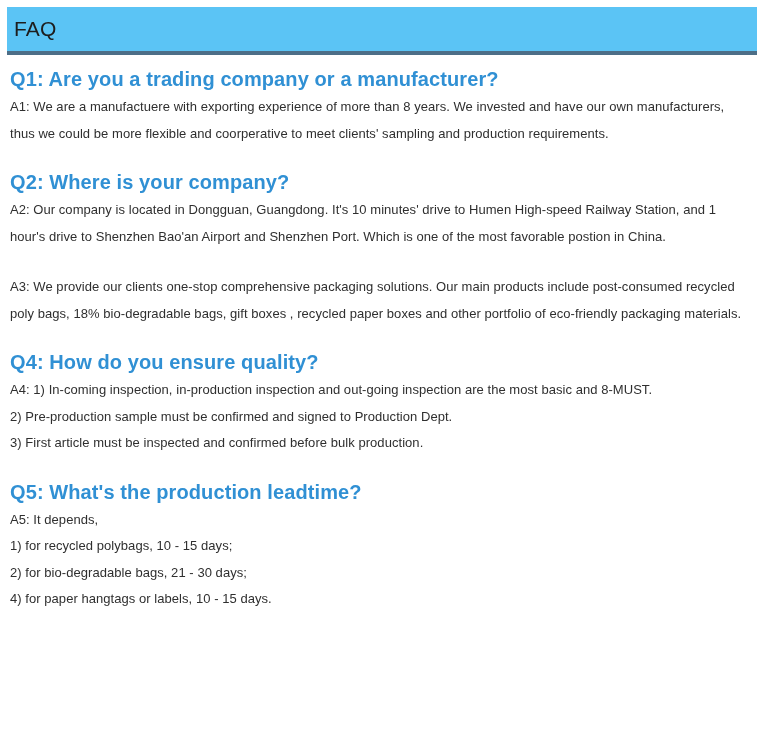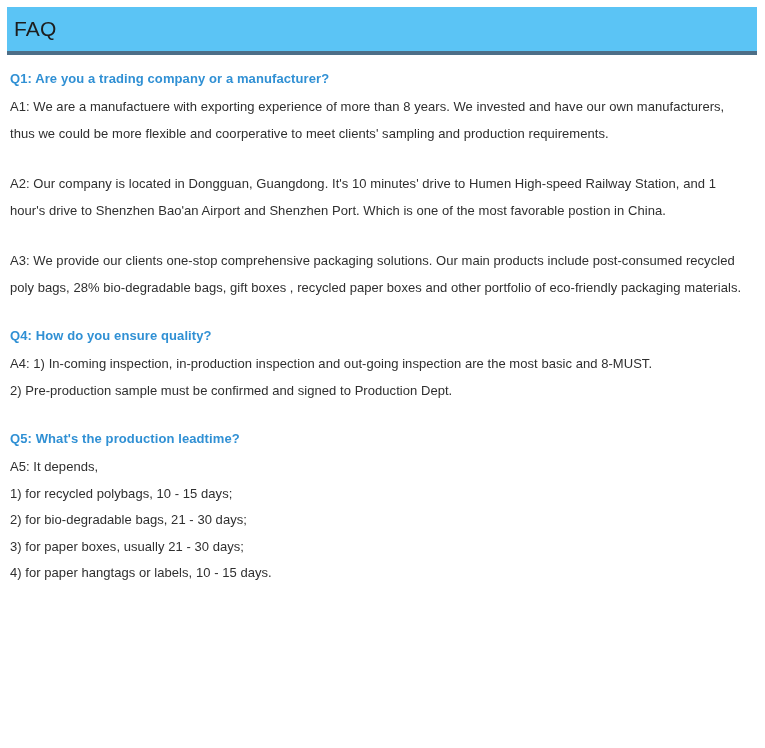--- a/index.html
+++ b/index.html
@@ -55,21 +55,21 @@
   }
 
   .faq-item {
     margin: 0 0 24px 0;
   }
   .faq-item:last-child {
     margin-bottom: 0;
   }
 
   .faq-question {
-    font-size: 13px;
+    font-size: 20px;
     font-weight: bold;
     color: #3090d4;
     line-height: 22px;
     margin: 0 0 4px 0;
     letter-spacing: 0.1px;
   }
 
   .faq-answer {
     font-size: 13px;
     color: #2f2f2f;
@@ -92,41 +92,42 @@
   </div>
 
   <div class="faq-body">
       <div class="faq-item">
         <div class="faq-question">Q1: Are you a trading company or a manufacturer?</div>
         <div class="faq-answer">
           <span class="line">A1: We are a manufactuere with exporting experience of more than 8 years. We invested and have our own manufacturers, thus we could be more flexible and coorperative to meet clients' sampling and production requirements.</span>
         </div>
       </div>
       <div class="faq-item">
+        <div class="faq-question">Q2: Where is your company?</div>
         <div class="faq-answer">
           <span class="line">A2: Our company is located in Dongguan, Guangdong. It's 10 minutes' drive to Humen High-speed Railway Station, and 1 hour's drive to Shenzhen Bao'an Airport and Shenzhen Port. Which is one of the most favorable postion in China.</span>
         </div>
       </div>
       <div class="faq-item">
         <div class="faq-answer">
-          <span class="line">A3: We provide our clients one-stop comprehensive packaging solutions. Our main products include post-consumed recycled poly bags, 28% bio-degradable bags, gift boxes , recycled paper boxes and other portfolio of eco-friendly packaging materials.</span>
+          <span class="line">A3: We provide our clients one-stop comprehensive packaging solutions. Our main products include post-consumed recycled poly bags, 18% bio-degradable bags, gift boxes , recycled paper boxes and other portfolio of eco-friendly packaging materials.</span>
         </div>
       </div>
       <div class="faq-item">
         <div class="faq-question">Q4: How do you ensure quality?</div>
         <div class="faq-answer">
           <span class="line">A4: 1) In-coming inspection, in-production inspection and out-going inspection are the most basic and 8-MUST.</span>
           <span class="line">2) Pre-production sample must be confirmed and signed to Production Dept.</span>
+          <span class="line">3) First article must be inspected and confirmed before bulk production.</span>
         </div>
       </div>
       <div class="faq-item">
         <div class="faq-question">Q5: What's the production leadtime?</div>
         <div class="faq-answer">
           <span class="line">A5: It depends,</span>
           <span class="line">1) for recycled polybags, 10 - 15 days;</span>
           <span class="line">2) for bio-degradable bags, 21 - 30 days;</span>
-          <span class="line">3) for paper boxes, usually 21 - 30 days;</span>
           <span class="line">4) for paper hangtags or labels, 10 - 15 days.</span>
         </div>
       </div>
     </div>
 
 </div>
 
 </body></html>

